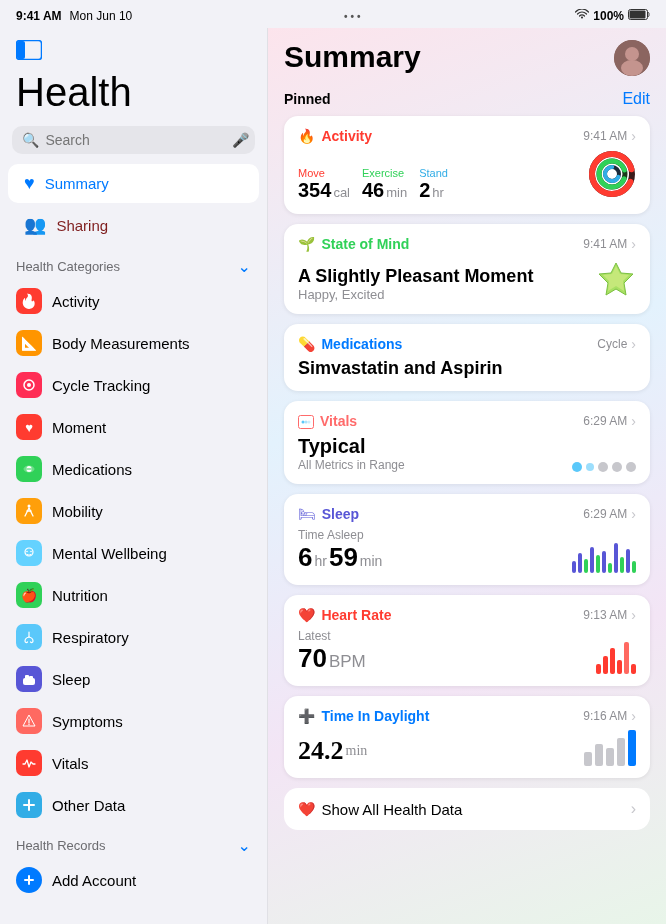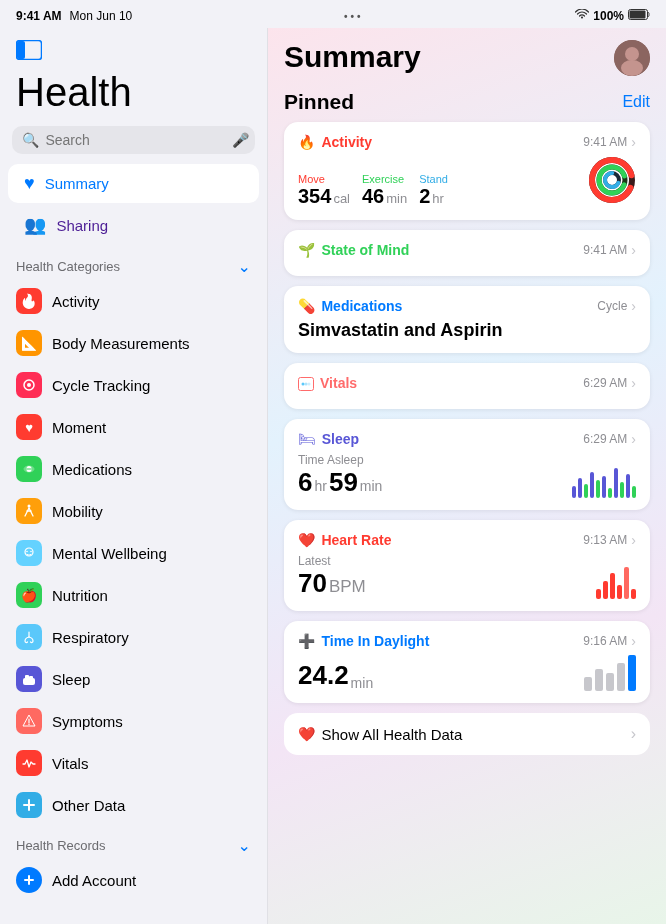--- a/index.html
+++ b/index.html
@@ -82,21 +82,21 @@
       cursor: pointer;
       border-radius: 10px;
       margin: 0 8px 2px;
     }
     .sidebar-nav-item.active {
       background: white;
     }
     .sidebar-nav-item .nav-label {
       font-size: 15px;
       font-weight: 500;
-      color: #4c1d95;
+      color: #7f1d1d;
     }
     .sidebar-nav-item.active .nav-label {
       color: #007aff;
     }
 
     .section-header {
       display: flex;
       justify-content: space-between;
       align-items: center;
       padding: 10px 16px 4px;
@@ -153,21 +153,21 @@
       overflow: hidden;
     }
 
     .section-title-row {
       display: flex;
       justify-content: space-between;
       align-items: center;
       margin-bottom: 8px;
     }
     .section-title {
-      font-size: 21px;
+      font-size: 14px;
       font-weight: 700;
       color: #000;
     }
     .edit-link {
       font-size: 16px;
       color: #007aff;
       cursor: pointer;
     }
 
     
@@ -553,20 +553,32 @@
       <div class="card-header">
         <div class="card-title-row">
           <span style="color:#30d158;font-size:14px;">🌱</span>
           <span class="card-title" style="color:#30d158;">State of Mind</span>
         </div>
         <div style="display:flex;align-items:center;gap:4px;">
           <span class="card-time">9:41 AM</span>
           <span class="card-chevron">›</span>
         </div>
       </div>
+      <div class="card-body-row">
+        <div>
+          <div class="mind-title">A Slightly Pleasant Moment</div>
+          <div class="mind-sub">Happy, Excited</div>
+        </div>
+        <div>
+          <svg width="40" height="40" viewBox="0 0 40 40">
+            <polygon points="20,5 25,15 37,16 28,25 30,37 20,31 10,37 12,25 3,16 15,15" fill="#a8e063" stroke="#7bc040" stroke-width="1"></polygon>
+            <polygon points="20,8 24,16 33,17 27,23 28,33 20,28 12,33 13,23 7,17 16,16" fill="#c5e87a"></polygon>
+          </svg>
+        </div>
+      </div>
     </div>
 
     <div class="card">
       <div class="card-header">
         <div class="card-title-row">
           <span style="color:#007aff;font-size:14px;">💊</span>
           <span class="card-title" style="color:#007aff;">Medications</span>
         </div>
         <div style="display:flex;align-items:center;gap:4px;">
           <span class="card-time">Cycle</span>
@@ -589,20 +601,33 @@
               <circle cx="11" cy="7" r="1.5" fill="#5ac8fa" opacity="0.3"></circle>
             </svg>
           </span>
           <span class="card-title" style="color:#ff6b6b;">Vitals</span>
         </div>
         <div style="display:flex;align-items:center;gap:4px;">
           <span class="card-time">6:29 AM</span>
           <span class="card-chevron">›</span>
         </div>
       </div>
+      <div class="card-body-row">
+        <div>
+          <div style="font-size:20px;font-weight:700;color:#000;">Typical</div>
+          <div class="value-sub">All Metrics in Range</div>
+        </div>
+        <div class="vitals-graphic">
+          <div class="vitals-dot" style="background:#5ac8fa;width:10px;height:10px;"></div>
+          <div class="vitals-dot" style="background:#5ac8fa;width:8px;height:8px;opacity:0.6;"></div>
+          <div class="vitals-dot" style="background:#c7c7cc;width:10px;height:10px;"></div>
+          <div class="vitals-dot" style="background:#c7c7cc;width:10px;height:10px;"></div>
+          <div class="vitals-dot" style="background:#c7c7cc;width:10px;height:10px;"></div>
+        </div>
+      </div>
     </div>
 
     <div class="card">
       <div class="card-header">
         <div class="card-title-row">
           <span style="color:#5856d6;font-size:14px;">🛏</span>
           <span class="card-title" style="color:#5856d6;">Sleep</span>
         </div>
         <div style="display:flex;align-items:center;gap:4px;">
           <span class="card-time">6:29 AM</span>
@@ -670,21 +695,21 @@
         <div class="card-title-row">
           <span style="color:#007aff;font-size:14px;">➕</span>
           <span class="card-title" style="color:#007aff;">Time In Daylight</span>
         </div>
         <div style="display:flex;align-items:center;gap:4px;">
           <span class="card-time">9:16 AM</span>
           <span class="card-chevron">›</span>
         </div>
       </div>
       <div class="card-body-row">
-        <div style="display:flex;align-items:flex-end;gap:2px;">
+        <div style="display:flex;align-items:center;gap:2px;font-family:Liberation Serif, serif;">
           <span style="font-size:26px;font-weight:700;color:#000;">24.2</span>
           <span style="font-size:14px;color:#8e8e93;">min</span>
         </div>
         <div class="daylight-graphic">
           <div class="daylight-bar" style="height:14px;"></div>
           <div class="daylight-bar" style="height:22px;"></div>
           <div class="daylight-bar" style="height:18px;"></div>
           <div class="daylight-bar" style="height:28px;"></div>
           <div class="daylight-bar active" style="height:36px;"></div>
         </div>

